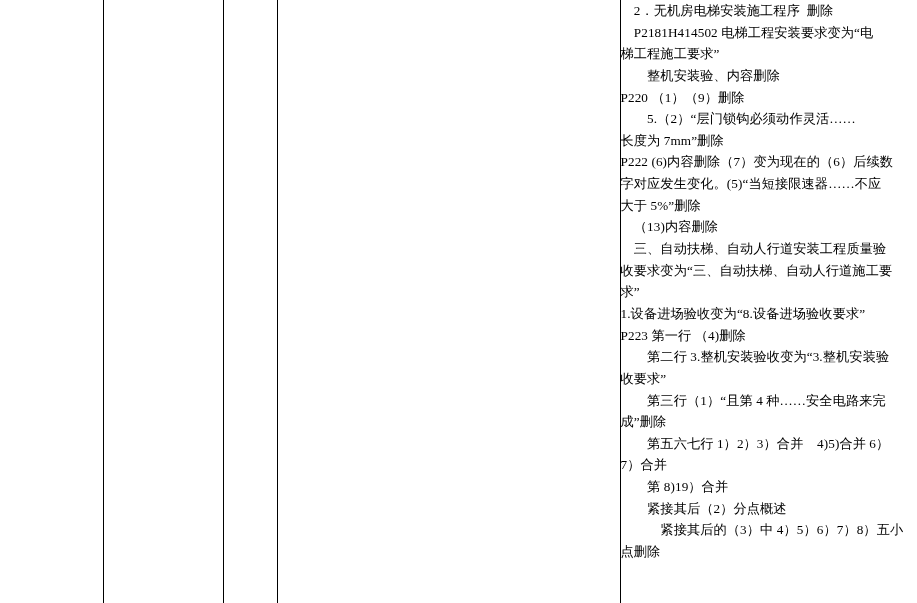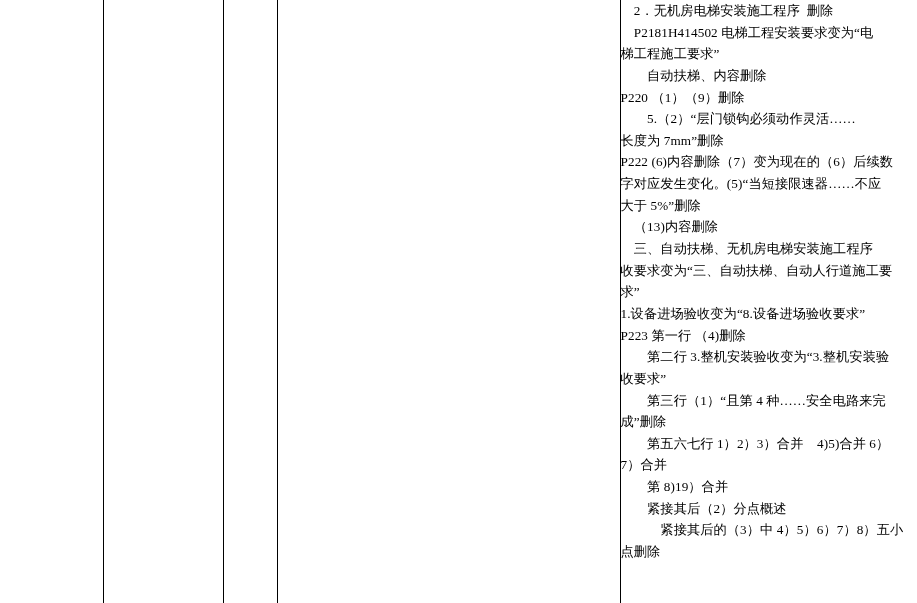--- a/index.html
+++ b/index.html
@@ -79,29 +79,29 @@
       <tr class="main-row">
         <td class="first"></td>
         <td></td>
         <td></td>
         <td></td>
         <td class="last content-cell">
           <div id="content-lines">
               <p>　2．无机房电梯安装施工程序  删除</p>
               <p>　P2181H414502 电梯工程安装要求变为“电</p>
               <p>梯工程施工要求”</p>
-              <p>　　自动扶梯、内容删除</p>
+              <p>　　整机安装验、内容删除</p>
               <p>P220 （1）（9）删除</p>
               <p>　　5.（2）“层门锁钩必须动作灵活……</p>
               <p>长度为 7mm”删除</p>
               <p>P222 (6)内容删除（7）变为现在的（6）后续数</p>
               <p>字对应发生变化。(5)“当短接限速器……不应</p>
               <p>大于 5%”删除</p>
               <p>　（13)内容删除</p>
-              <p>　三、自动扶梯、无机房电梯安装施工程序</p>
+              <p>　三、自动扶梯、自动人行道安装工程质量验</p>
               <p>收要求变为“三、自动扶梯、自动人行道施工要</p>
               <p>求”</p>
               <p>1.设备进场验收变为“8.设备进场验收要求”</p>
               <p>P223 第一行 （4)删除</p>
               <p>　　第二行 3.整机安装验收变为“3.整机安装验</p>
               <p>收要求”</p>
               <p>　　第三行（1）“且第 4 种……安全电路来完</p>
               <p>成”删除</p>
               <p>　　第五六七行 1）2）3）合并    4)5)合并 6）</p>
               <p>7）合并</p>

